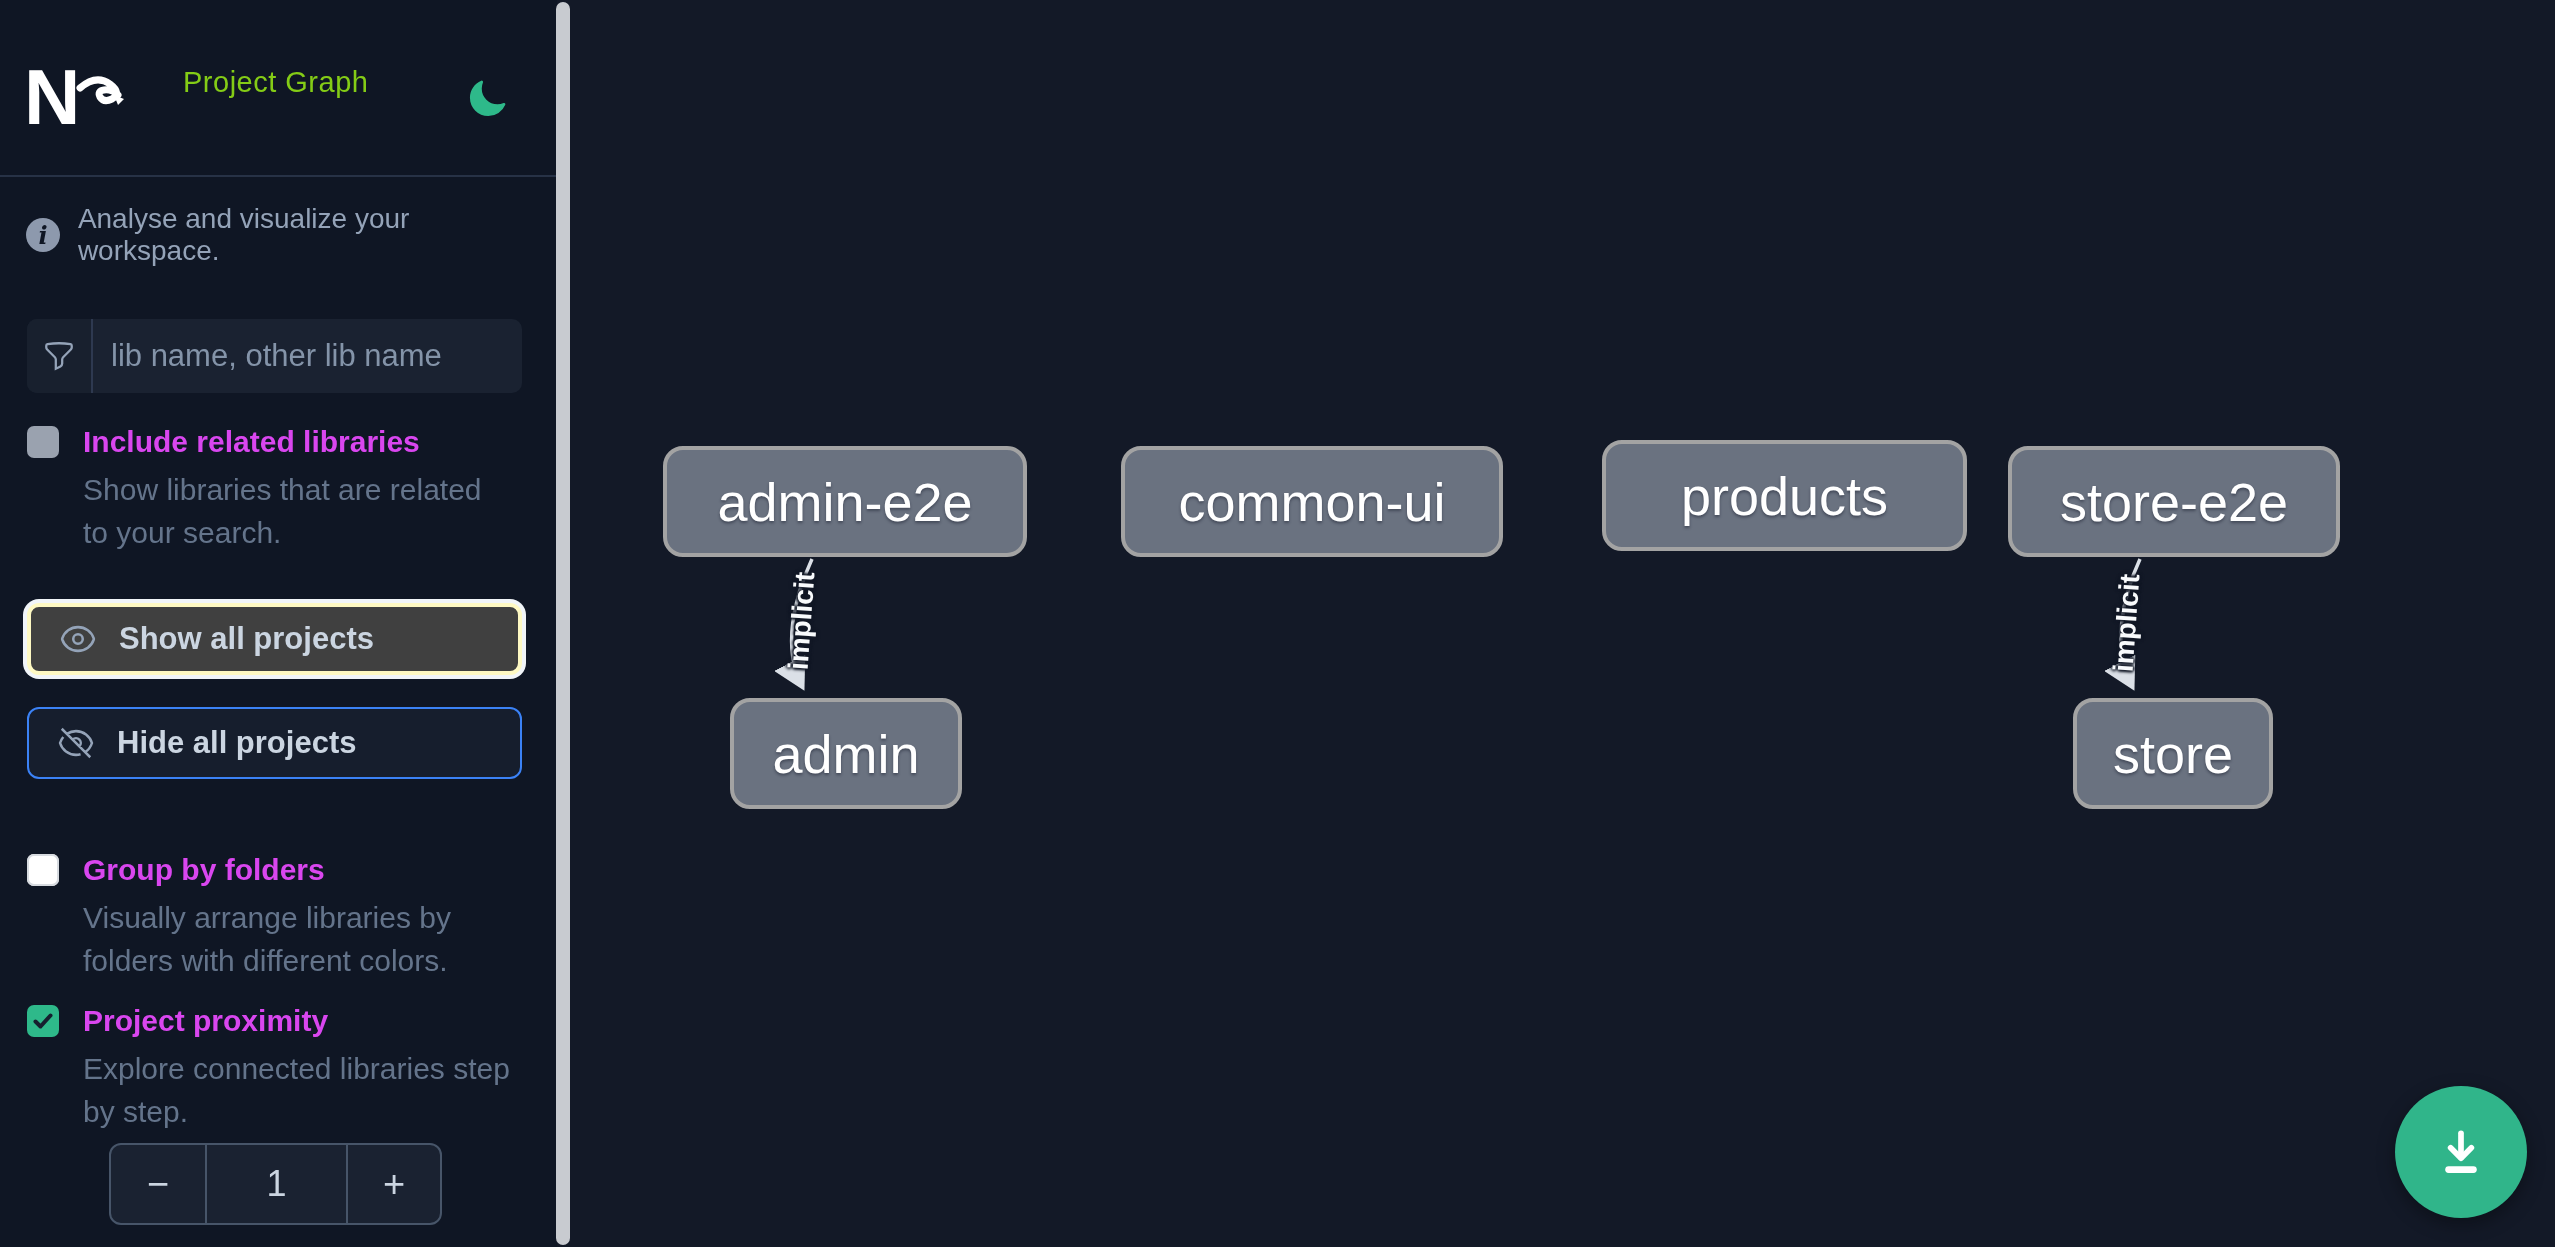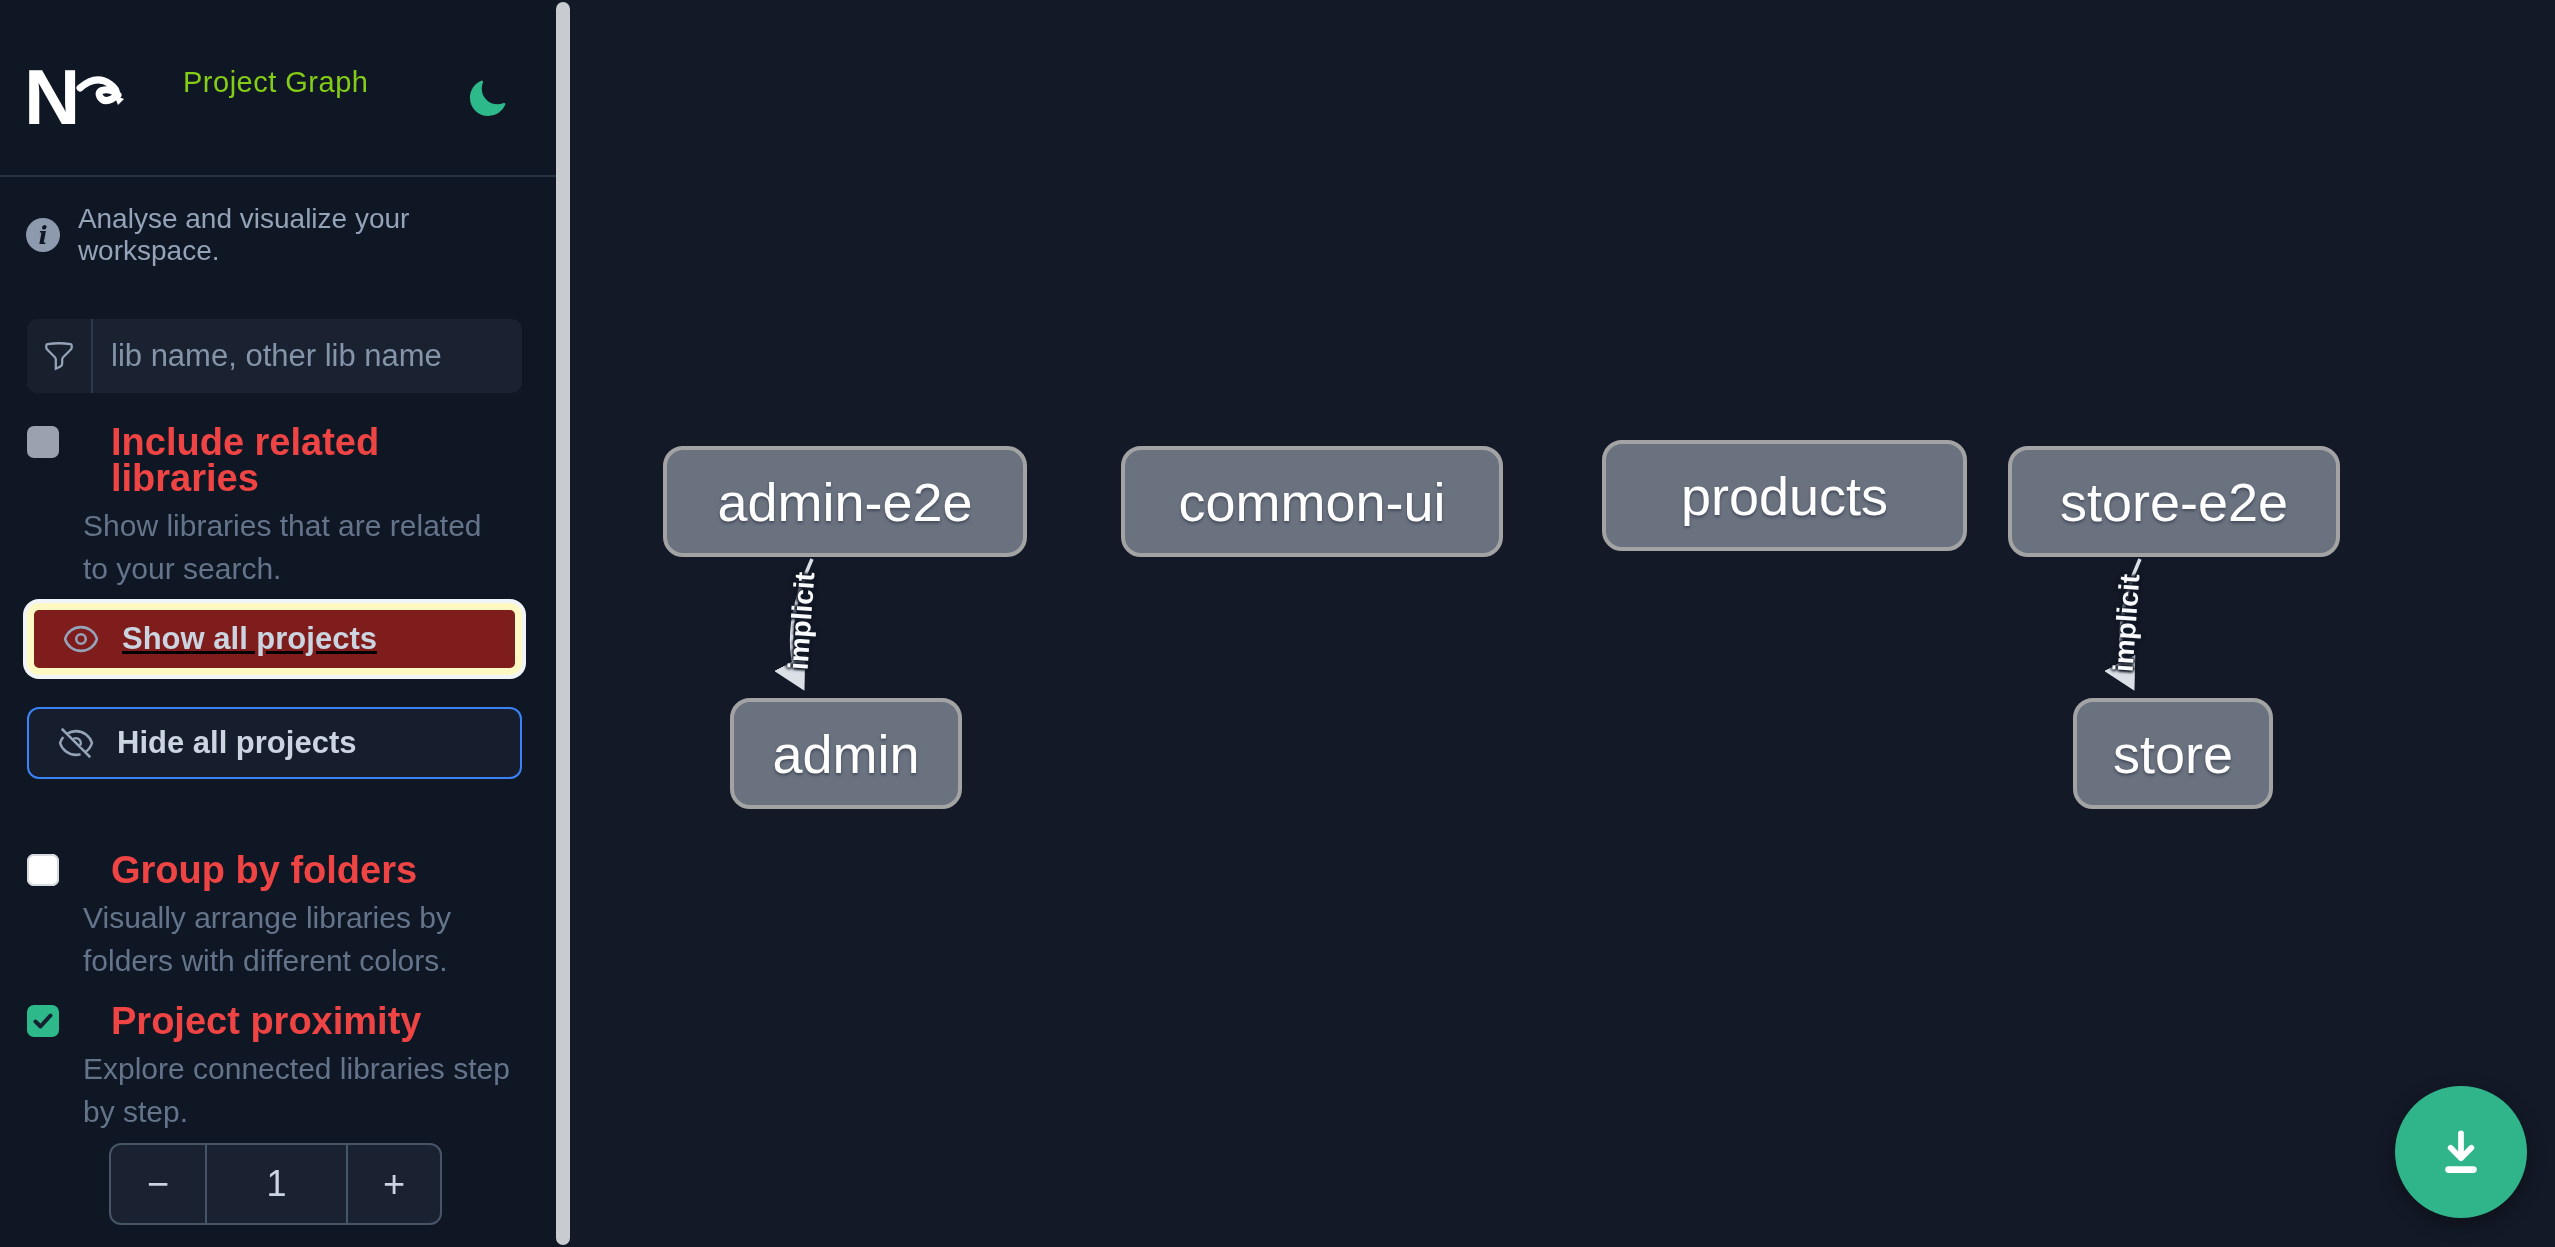--- a/index.html
+++ b/index.html
@@ -32,28 +32,28 @@
     font-size:31px;padding:0 0 0 18px;font-family:"Liberation Sans",sans-serif;}
   .search-input::placeholder{color:#8494a9;}
 
   .toggle-row{position:absolute;left:27px;width:500px;}
   .toggle-head{display:flex;align-items:flex-start;gap:24px;}
   .checkbox{width:32px;height:32px;border-radius:7px;flex:none;margin-top:2px;cursor:pointer;}
   .cb-gray{background:#9aa2af;}
   .cb-white{background:#ffffff;box-shadow:inset 0 0 0 2px #d7dbe0;}
   .cb-green{background:#2eb98a;display:flex;align-items:center;justify-content:center;}
   .cb-green svg{width:24px;height:24px;}
-  .toggle-label{color:#ef4444;font-size:38px;font-weight:700;line-height:36px;cursor:pointer;margin-left:28px;}
+  .toggle-label{color:#d946ef;font-size:30px;font-weight:700;line-height:36px;cursor:pointer;}
   .toggle-desc{color:#64748b;font-size:30px;font-weight:400;line-height:43px;margin:8px 0 0 56px;width:430px;}
 
   .sb-button{position:absolute;left:27px;width:495px;height:72px;border-radius:12px;background:#161e2d;
     display:flex;align-items:center;gap:22px;padding:0 0 0 28px;box-sizing:border-box;cursor:pointer;}
   .sb-button svg{width:38px;height:38px;stroke:#94a3b8;flex:none;}
   .sb-button .btn-label{color:#cbd5e1;font-size:31px;font-weight:700;}
-  .btn-show{top:603px;border:7px solid #fef9c3;box-shadow:0 0 0 4px #f1f5f9;background:#7f1d1d;text-decoration:underline;}
+  .btn-show{top:603px;border:4px solid #fef9c3;box-shadow:0 0 0 4px #f1f5f9;background:#404040;}
   .btn-hide{top:707px;border:2px solid #3b82f6;}
 
   .stepper{position:absolute;left:109px;top:1143px;width:333px;height:82px;border:2px solid #475569;
     border-radius:12px;background:#1a2231;display:flex;box-sizing:border-box;}
   .step-btn{flex:none;display:flex;align-items:center;justify-content:center;color:#cbd5e1;
     font-size:38px;cursor:pointer;}
   .step-minus{width:94px;border-right:2px solid #475569;}
   .step-value{width:139px;display:flex;align-items:center;justify-content:center;color:#cbd5e1;
     font-size:36px;font-weight:500;border-right:2px solid #475569;}
   .step-plus{flex:1;}

